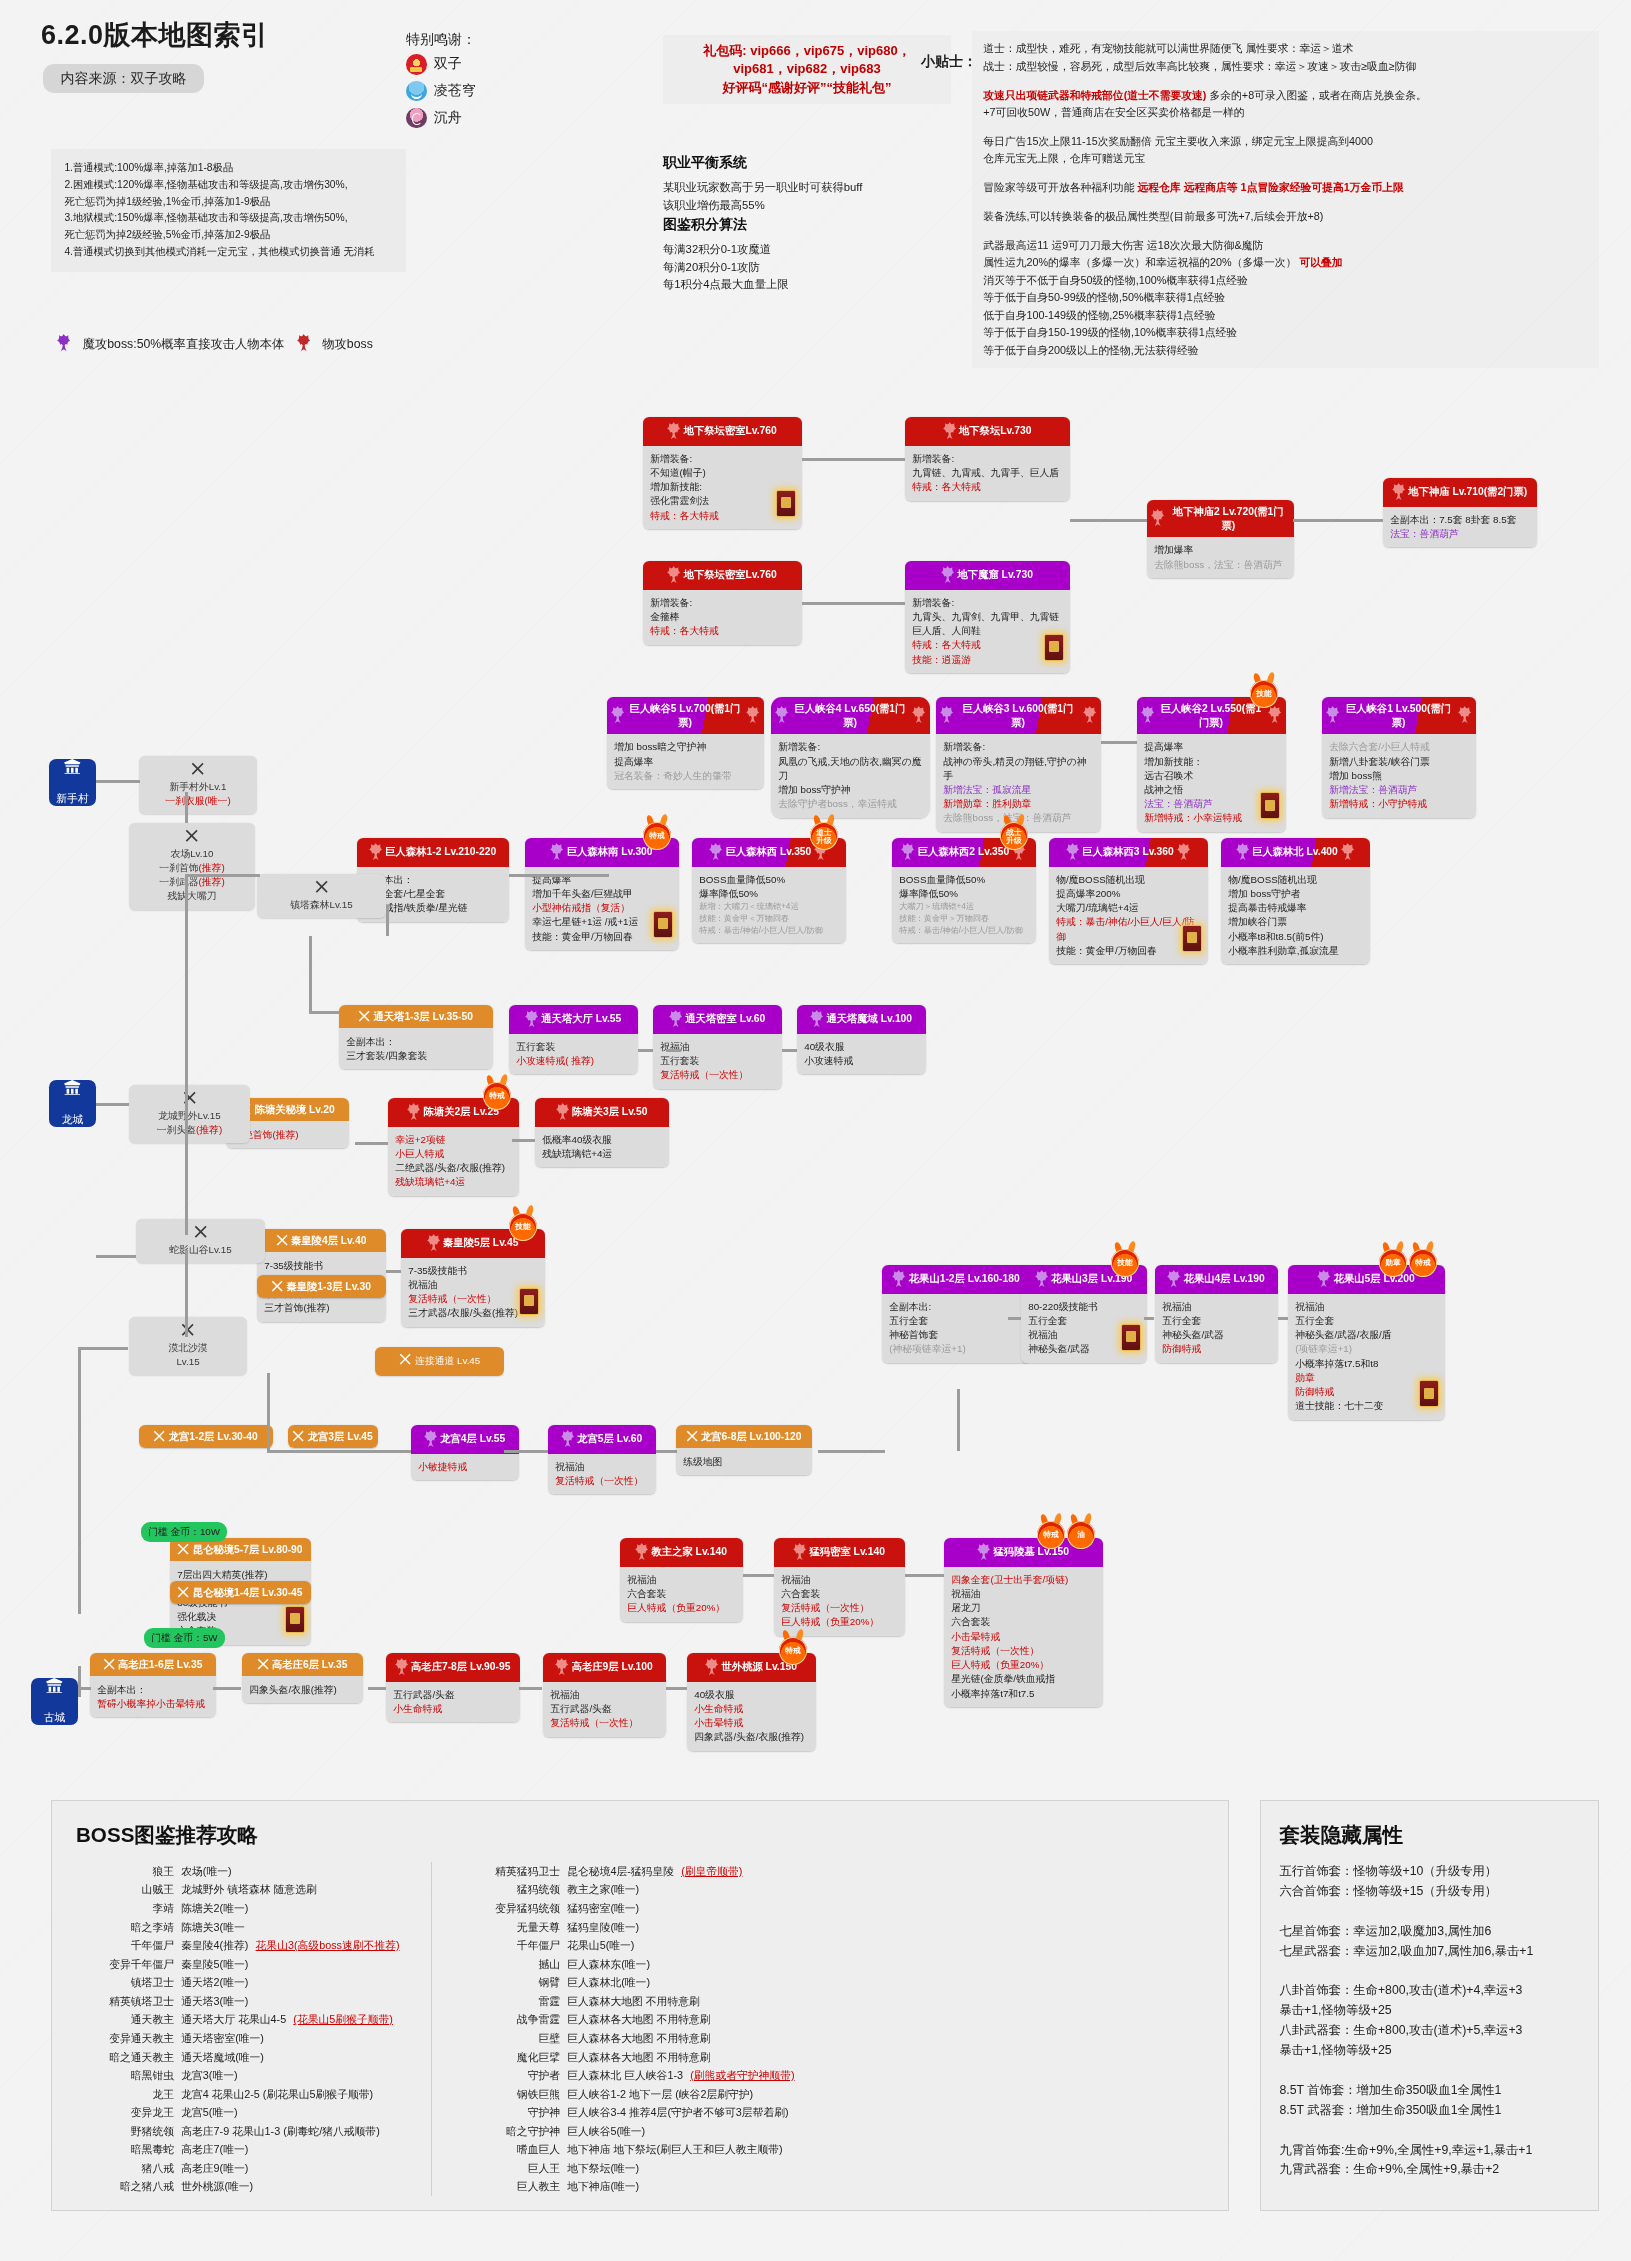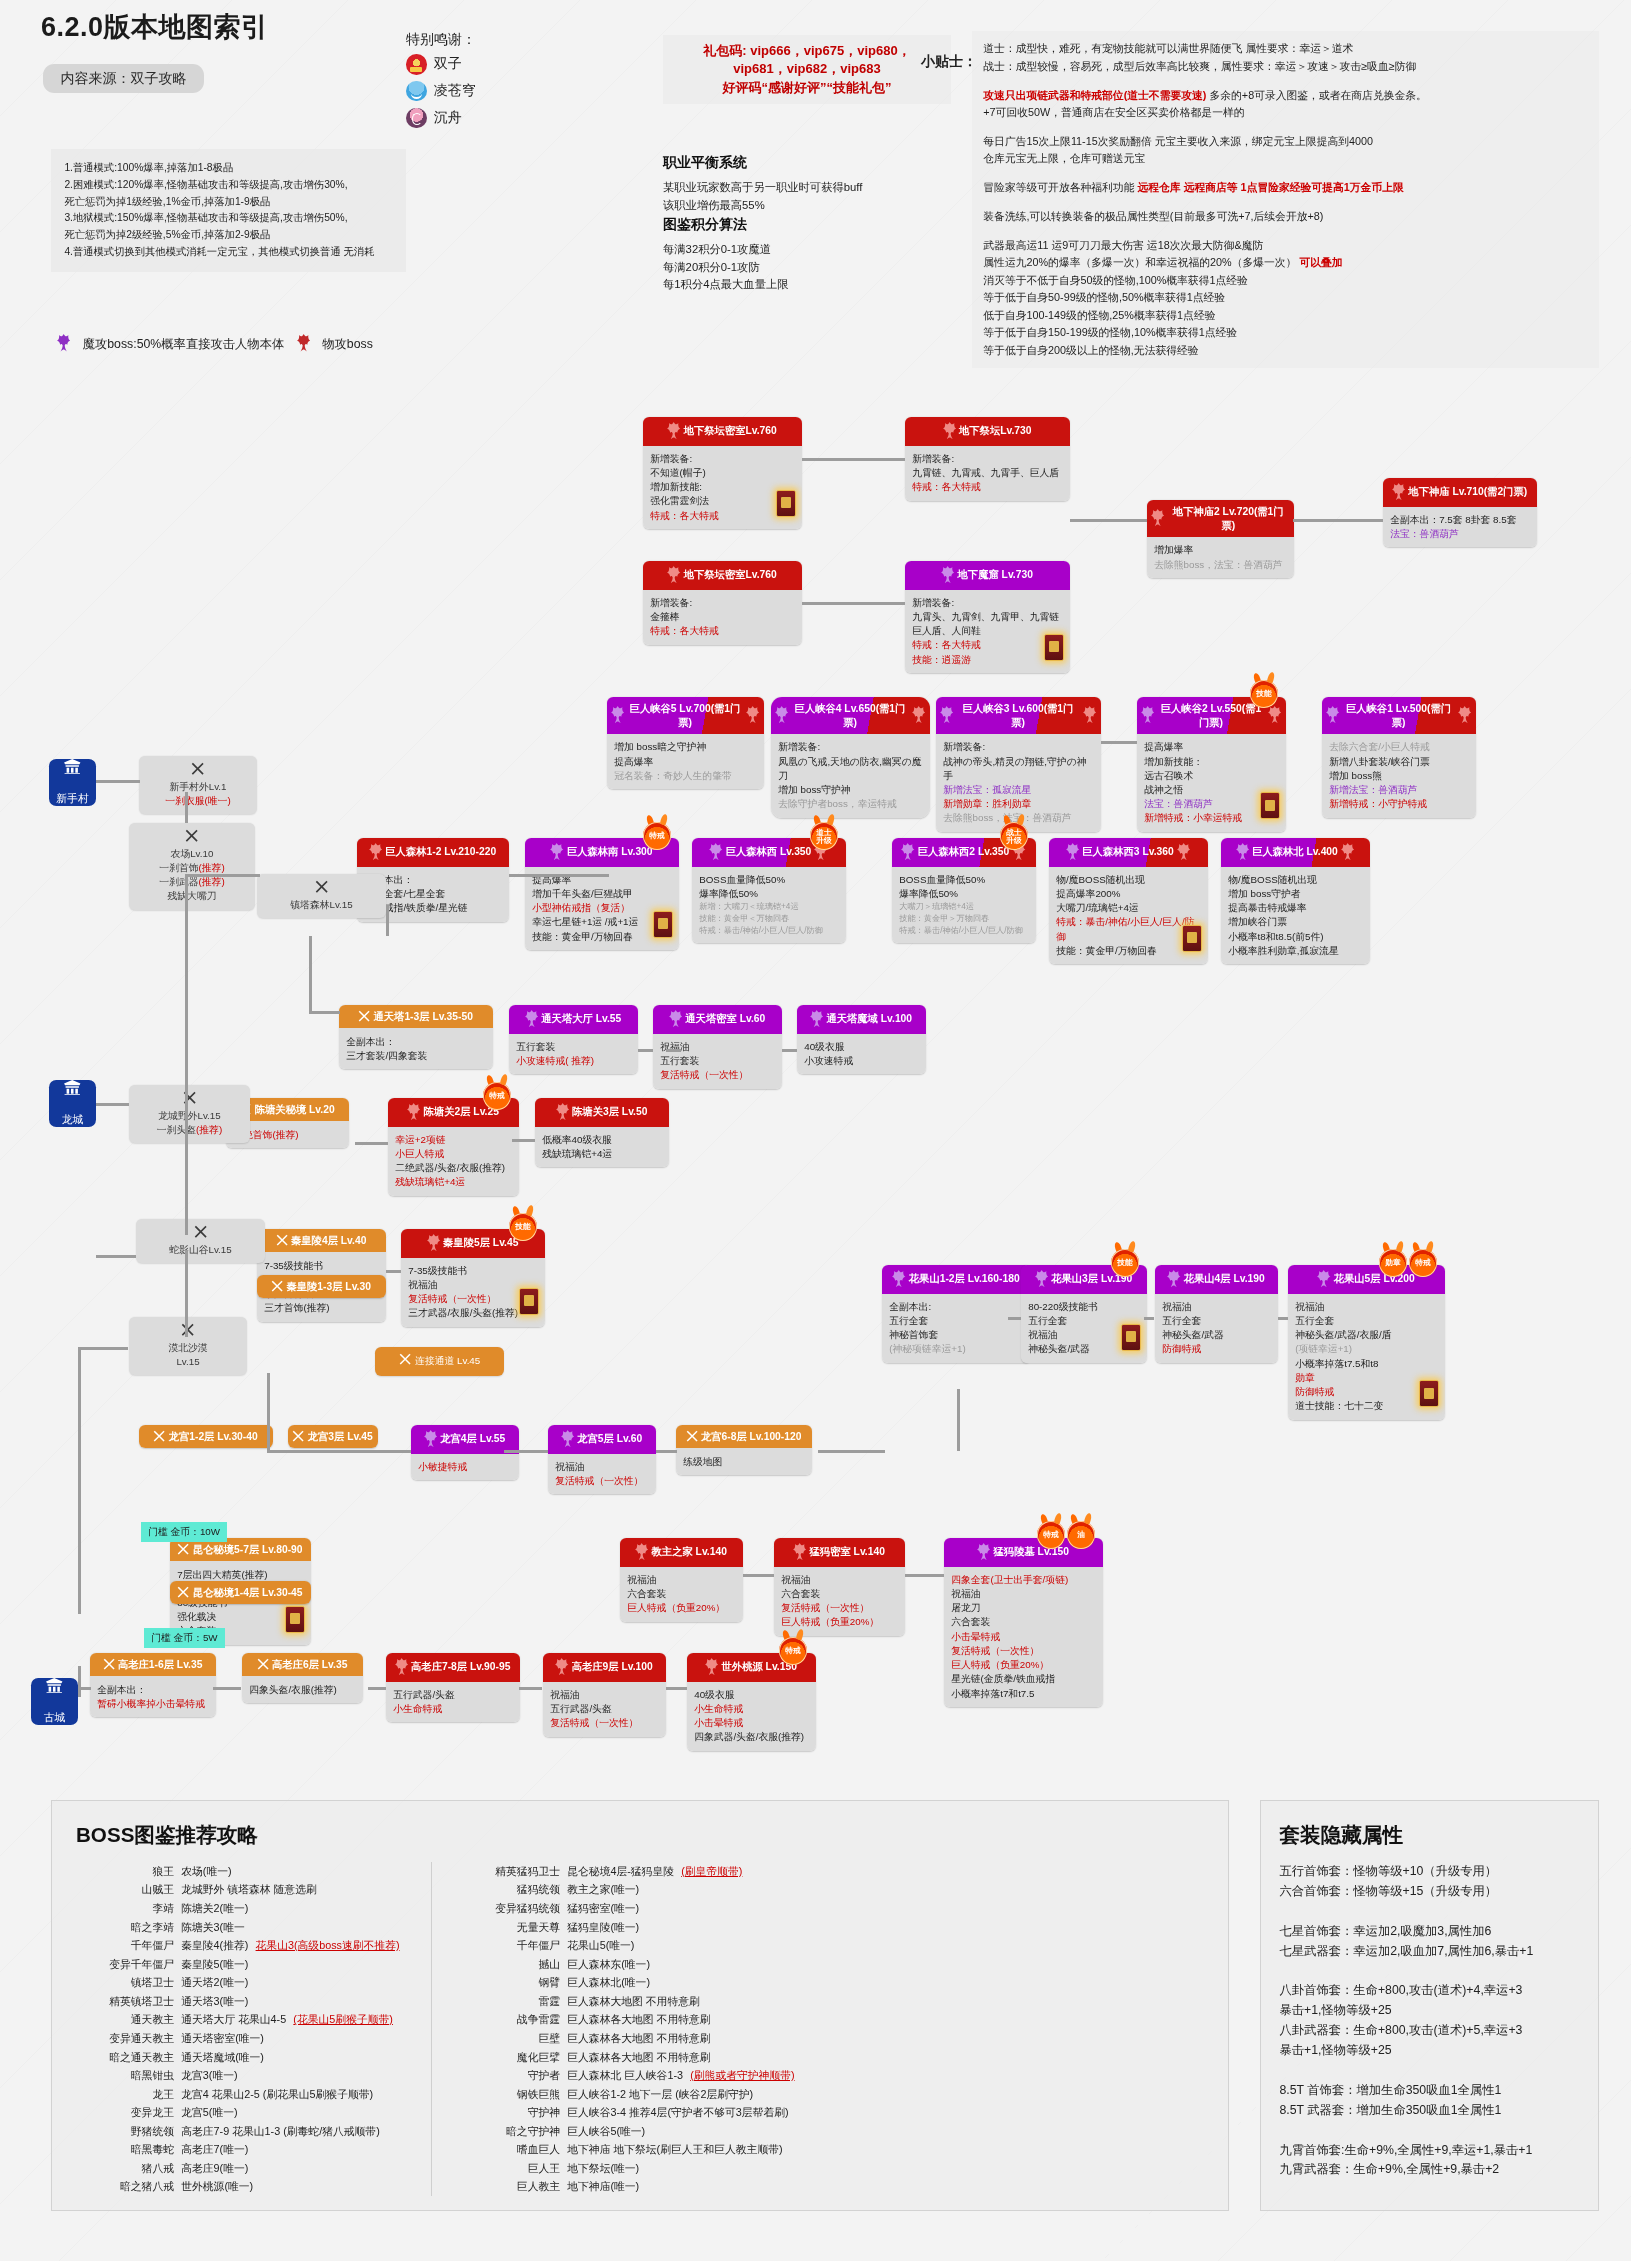--- a/index.html
+++ b/index.html
@@ -13,21 +13,21 @@
       linear-gradient(90deg, rgba(0,0,0,.035) 0.5px, transparent 0.5px),
       repeating-linear-gradient(135deg, rgba(0,0,0,.018) 0 0.5px, transparent 0.5px 82px);
     background-size:75px 75px, 75px 75px, auto;
     position:relative;
     overflow:hidden;
     color:#222;
   }
   .abs { position:absolute; }
 
   
-  #title { left:41px; top:9px; font-size:27px; font-weight:bold; letter-spacing:0.5px; color:#1b1b1b;}
+  #title { left:41px; top:17px; font-size:27px; font-weight:bold; letter-spacing:0.5px; color:#1b1b1b;}
   #source-pill { left:43px; top:64px; background:#d6d6d6; border-radius:11.3px; padding:5.7px 17.5px; font-size:14px; color:#2a2a2a;}
   #modes-box { left:51px; top:149px; width:355px; background:rgba(232,232,232,.75); padding:11.3px 13.4px; font-size:10.3px; line-height:1.62; color:#1d1d1d;}
   #thanks { left:406px; top:31px; font-size:14px; }
   .thanks-row { display:flex; align-items:center; gap:7.2px; margin-bottom:6.2px;}
   .av { width:20.6px; height:20.6px; border-radius:50%; display:inline-block; position:relative;}
   .av1 { background:radial-gradient(circle at 50% 42%, #f4d35e 0 22%, #d81f26 23% 100%); }
   .av1:after{content:"";position:absolute;left:4.1px;bottom:3.1px;width:12.3px;height:5.1px;background:#f6c944;border-radius:1px;}
   .av2 { background:radial-gradient(circle at 50% 30%, #7fc8ef 0 45%, #3ea5e0 46% 100%); }
   .av2:after{content:"";position:absolute;left:4.6px;top:9.8px;width:11.3px;height:6.2px;border-bottom:2.1px solid #fff;border-radius:0 0 9.3px 9.3px;}
   .av3 { background:radial-gradient(circle at 50% 35%, #f0a0be 0 40%, #6d3d63 41% 100%); }
@@ -58,21 +58,21 @@
   .card .bd { background:#dcdcdc; padding:6.2px 7.2px; font-size:9.8px; line-height:1.45; color:#1d1d1d;}
   .hd.red { background:#c9120e; color:#fff;}
   .hd.purple { background:#a800c9; color:#fff;}
   .hd.split { background:linear-gradient(100deg,#a800c9 0 62%, #c9120e 62% 100%); color:#fff;}
   .hd.orange { background:#e08b2a; color:#fff;}
   .mi { width:13.4px; height:17.5px; flex:0 0 auto; }
 
   .plain { position:absolute; background:#dcdcdc; border-radius:6.2px; text-align:center; padding:6.2px 7.2px; font-size:9.8px; line-height:1.45; color:#3a3a3a; box-shadow:0 0.5px 1.5px rgba(0,0,0,.12);}
   .town { position:absolute; background:#12389b; color:#fff; border-radius:7.2px; width:47px; height:47px; display:flex; flex-direction:column; align-items:center; justify-content:space-between; font-size:10.8px; gap:1px;}
   .town svg{ width:18.5px;height:15.4px;}
-  .gate { position:absolute; background:#5eead4; color:#1d1d1d; border-radius:0; padding:3.6px 7.2px; font-size:9.8px;}
+  .gate { position:absolute; background:#22c55e; color:#1d1d1d; border-radius:9px; padding:3.6px 7.2px; font-size:9.8px;}
   .conn { position:absolute; background:#9c9c9c; }
   .badge { position:absolute; width:28px; height:28px; z-index:5;}
   .badge .flame{ position:absolute; inset:0; background:radial-gradient(circle at 50% 62%, #ff6a00 0 55%, #e02200 56% 100%); border-radius:50%; box-shadow:0 0 0 1px #ffd9a0 inset;}
   .badge .bl{ position:absolute; left:0; right:0; top:50%; transform:translateY(-45%); text-align:center; color:#fff; font-size:7.7px; font-weight:bold; line-height:1.05;}
   .badge:before{content:"";position:absolute;left:4.1px;top:-6.7px;width:6.2px;height:10.3px;background:#ff6a00;border-radius:60% 60% 40% 40%/70% 70% 30% 30%;transform:rotate(-18deg);}
   .badge:after{content:"";position:absolute;right:4.1px;top:-7.7px;width:6.2px;height:11.3px;background:#ff8a1e;border-radius:60% 60% 40% 40%/70% 70% 30% 30%;transform:rotate(16deg);}
   .scroll { position:absolute; width:19.5px; height:27px; border-radius:2.1px;
     background:linear-gradient(#8e1c1c,#5e1111); box-shadow:0 0 6.2px 2.6px rgba(255,200,60,.75); border:1px solid #e9b949;}
   .scroll:after{content:"";position:absolute;left:3.6px;top:6.2px;right:3.6px;height:11.3px;background:#e0b246;border-radius:1px;}
 

